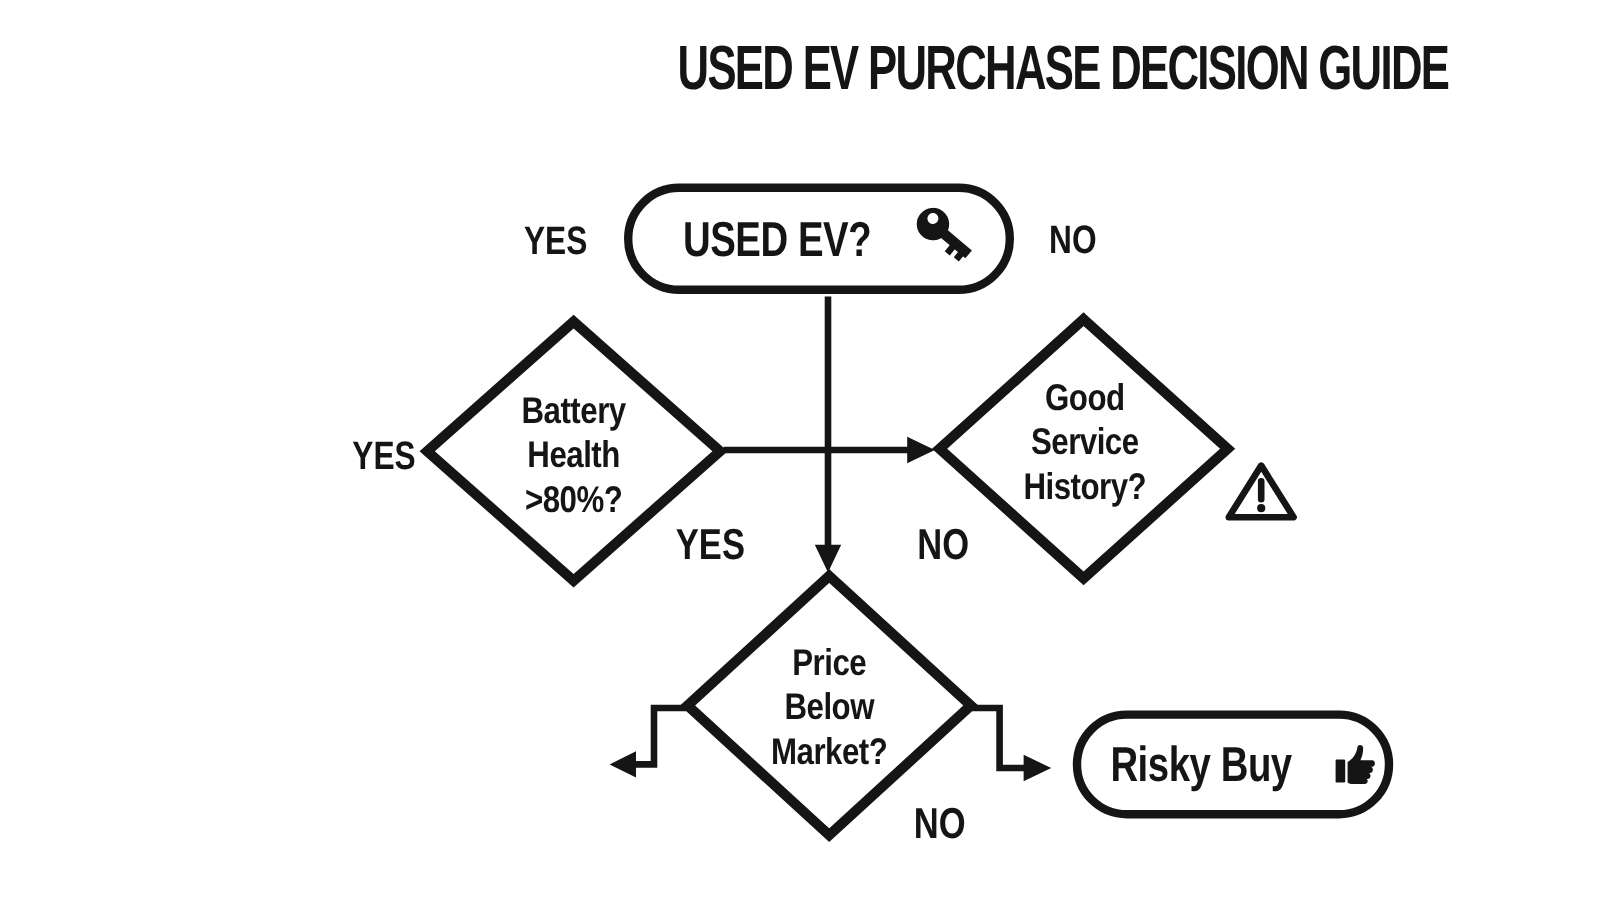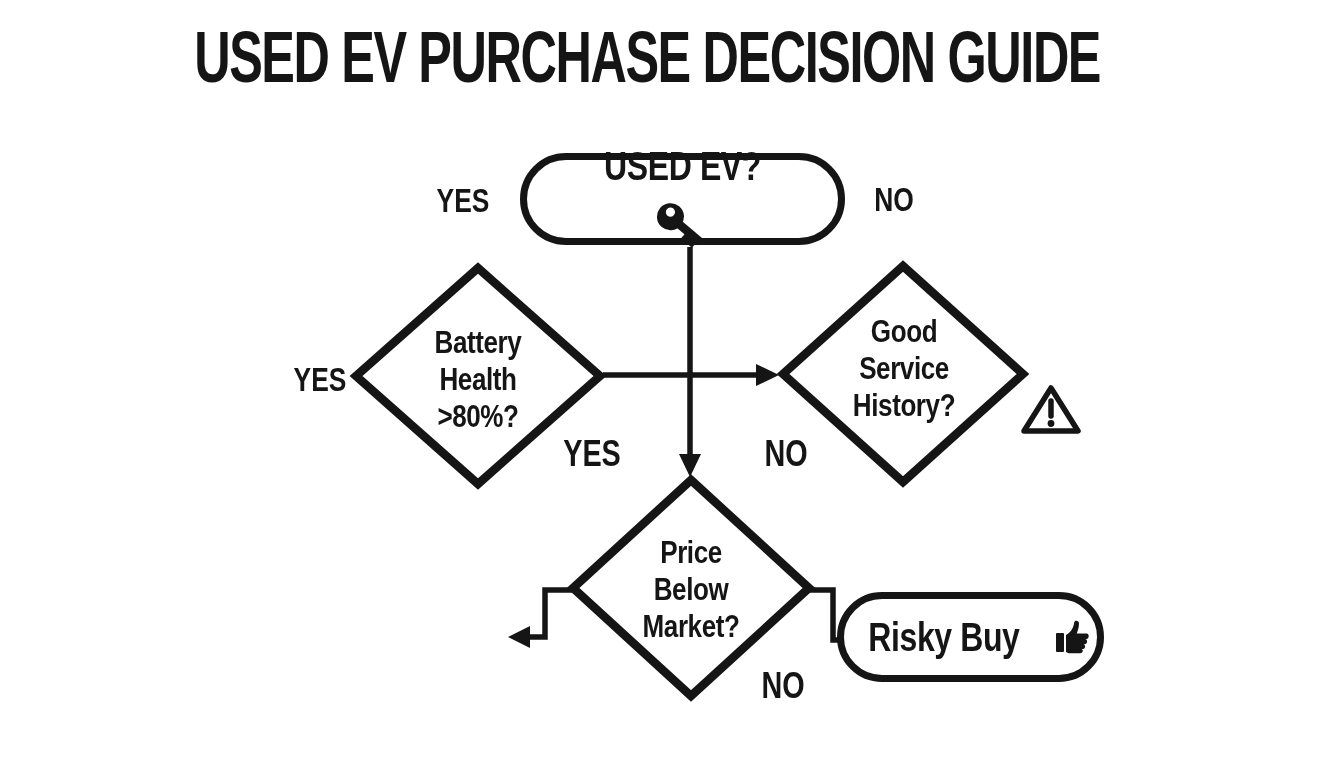--- a/index.html
+++ b/index.html
@@ -6,21 +6,21 @@
   html,body { background:#fff; }
   body { font-family:"Liberation Sans", sans-serif; }
   #stage {
     position:relative; width:1344px; height:768px;
     background:#ffffff; overflow:hidden; color:#151515;
   }
   svg.layer { position:absolute; left:0; top:0; }
 
   .title {
     position:absolute; top:24px; left:0; width:100%;
-    text-align:left; font-size:72px; font-weight:700; line-height:66px;
+    text-align:right; font-size:52px; font-weight:700; line-height:66px;
     color:#151515; white-space:nowrap;
   }
   .cond   { display:inline-block; transform:scaleX(0.70); letter-spacing:-2px; }
 
   .stadium {
     position:absolute; border:7px solid #151515; border-radius:52px;
     background:#ffffff; display:flex; align-items:center; justify-content:center;
     gap:13px;
   }
   .stadium .txt {
@@ -72,21 +72,21 @@
 
     <polygon points="478,268 600,376 478,484 356,376" fill="#ffffff" stroke="#151515" stroke-width="8.5"></polygon>
     <polygon points="903,266 1023,374 903,482 783,374" fill="#ffffff" stroke="#151515" stroke-width="8.5"></polygon>
     <polygon points="691,480 809,588 691,696 573,588" fill="#ffffff" stroke="#151515" stroke-width="8.5"></polygon>
   </svg>
 
   <div class="title">
     <span class="cond">USED EV PURCHASE DECISION GUIDE</span>
   </div>
 
-  <div class="stadium" style="left:520px; top:153px; width:325px; height:92px;flex-direction:column;">
+  <div class="stadium" style="left:520px; top:153px; width:325px; height:92px;">
     <span class="txt">USED EV?</span>
     <svg class="icon" width="56" height="52" viewBox="0 0 56 52">
       <g transform="rotate(40 17 15)">
         <circle cx="15" cy="15" r="13.5" fill="#151515"></circle>
         <circle cx="12" cy="11.5" r="4.6" fill="#ffffff"></circle>
         <rect x="25" y="11" width="29" height="8.5" fill="#151515"></rect>
         <rect x="37" y="18" width="5.5" height="8" fill="#151515"></rect>
         <rect x="46" y="18" width="5.5" height="7" fill="#151515"></rect>
       </g>
     </svg>
@@ -108,21 +108,21 @@
     <div>Market?</div>
   </div>
 
   <svg class="warning" width="66" height="54" viewBox="0 0 66 54">
     <polygon points="33,5 60,48 6,48" fill="none" stroke="#151515" stroke-width="5.5" stroke-linejoin="round"></polygon>
     <line x1="33" y1="18" x2="33" y2="33" stroke="#151515" stroke-width="5.5" stroke-linecap="round"></line>
     <circle cx="33" cy="40.5" r="3.4" fill="#151515"></circle>
   </svg>
 
 
-  <div class="stadium" style="left:837px; top:592px; width:267px; height:90px;">
+  <div class="stadium" style="left:894px; top:592px; width:267px; height:90px;">
     <span class="txt">Risky Buy</span>
     <svg class="icon" width="40" height="38" viewBox="0 0 40 38">
       <rect x="2" y="15" width="8" height="19" rx="1" fill="#151515"></rect>
       <path fill="#151515" d="M12 33 V17 c4.5 -2.5 7.5 -7 8.2 -12.5 c0.3 -2.6 4.8 -2.2 4.8 0.8
         c0 3.6 -0.9 7.2 -2.3 10.2 h9.8 c3 0 3 5.5 -0.2 5.5 h-1.2 c2.9 0.4 2.6 5.2 -0.6 5.2
         h-1.1 c2.6 0.5 2.1 4.9 -0.9 4.9 h-1 c2.1 0.6 1.6 4.2 -1.3 4.2 h-9.7
         c-1.8 0 -3.3 -0.5 -4.5 -1.3 z"></path>
     </svg>
   </div>
 

